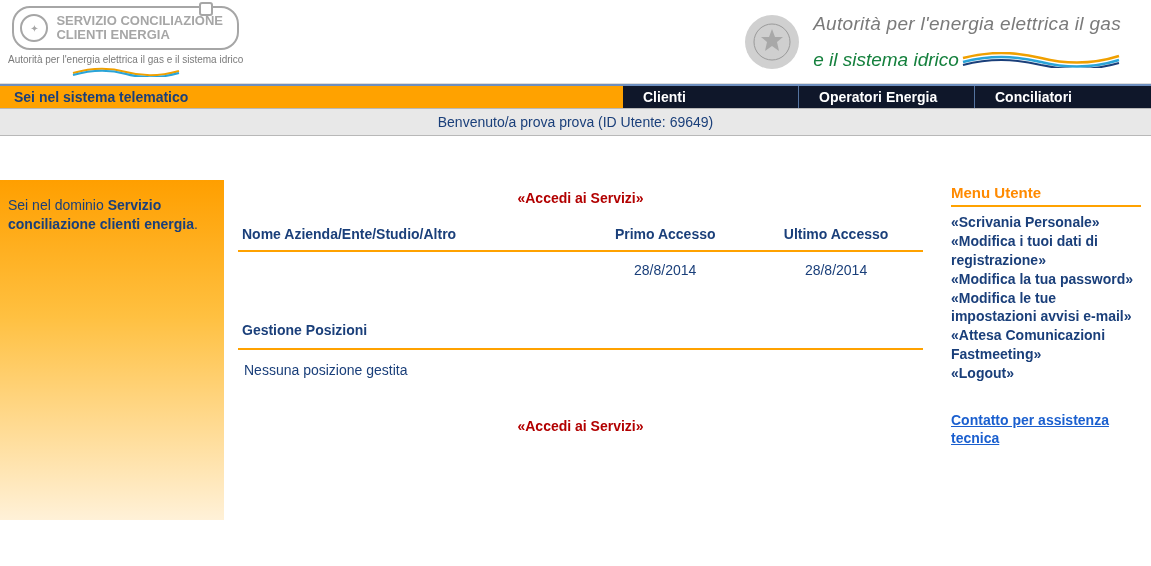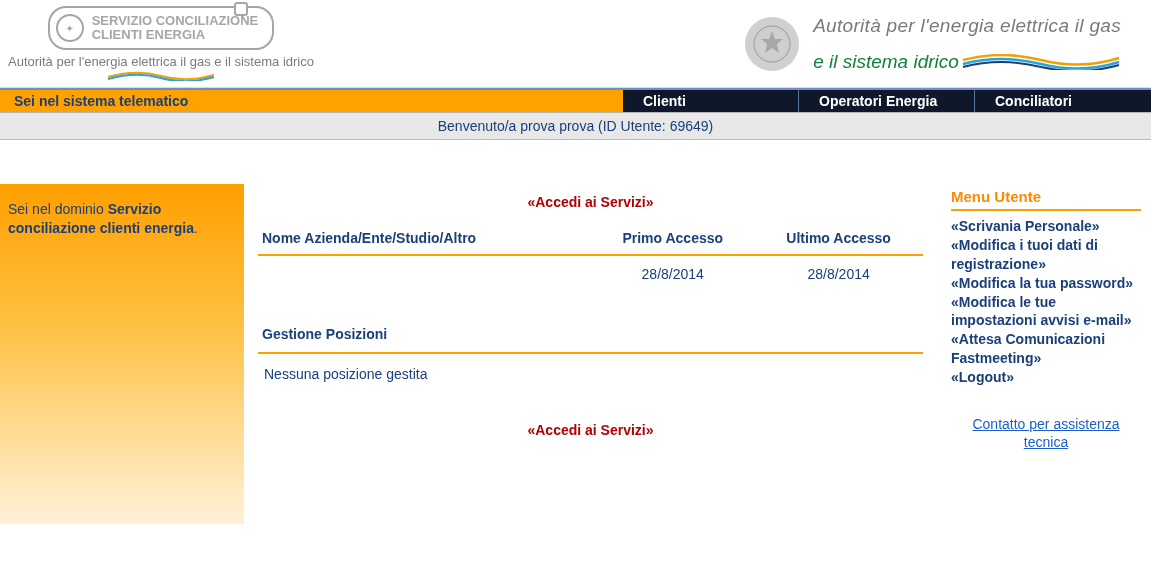--- a/index.html
+++ b/index.html
@@ -44,21 +44,21 @@
       width: 28px; height: 28px;
       border: 2px solid #a6a6a6;
       border-radius: 50%;
       display: flex; align-items: center; justify-content: center;
       font-size: 10px; color: #a6a6a6;
     }
     .logo-left-text {
       font-size: 13px; color: #a6a6a6; font-weight: bold; line-height: 1.05;
     }
     .logo-left-sub {
-      font-size: 13px; color: #7a7a7a; margin-top: 4px; text-align: center;
+      font-size: 10px; color: #7a7a7a; margin-top: 4px; text-align: center;
     }
     .logo-swoosh {
       margin-top: 2px;
     }
     .logo-right {
       display: flex;
       align-items: center;
       gap: 14px;
     }
     .logo-right-emblem {
@@ -126,21 +126,21 @@
       padding: 5px 0;
       color: #1a3f7a;
     }
 
     .content-wrap {
       display: flex;
       width: 100%;
       margin-top: 44px;
     }
     .side-panel {
-      width: 244px;
+      width: 224px;
       min-height: 340px;
       background: linear-gradient(to bottom, #ff9f00 0%, #ffc040 40%, #fff1d8 100%);
       padding: 16px 10px 16px 8px;
       color: #1a3f7a;
       font-size: 14px;
       line-height: 1.35;
     }
     .side-domain-prefix { }
     .side-domain-name { font-weight: bold; }
     .main-area {
@@ -206,25 +206,26 @@
     }
     .menu-list li {
       color: #1a3f7a;
       font-weight: bold;
       line-height: 1.35;
       padding: 0;
       cursor: pointer;
     }
     .assist-link {
       margin-top: 28px;
-      text-align: center;
+      text-align: left;
       color: #1a5fcf;
       text-decoration: underline;
       cursor: pointer;
       line-height: 1.3;
+      font-weight: bold;
     }
   </style>
 </head>
 <body>
 
 <div class="header-top">
   <div class="logo-left">
     <div class="logo-left-box">
       <span class="plug"></span>
       <span class="logo-left-circle">✦</span>

